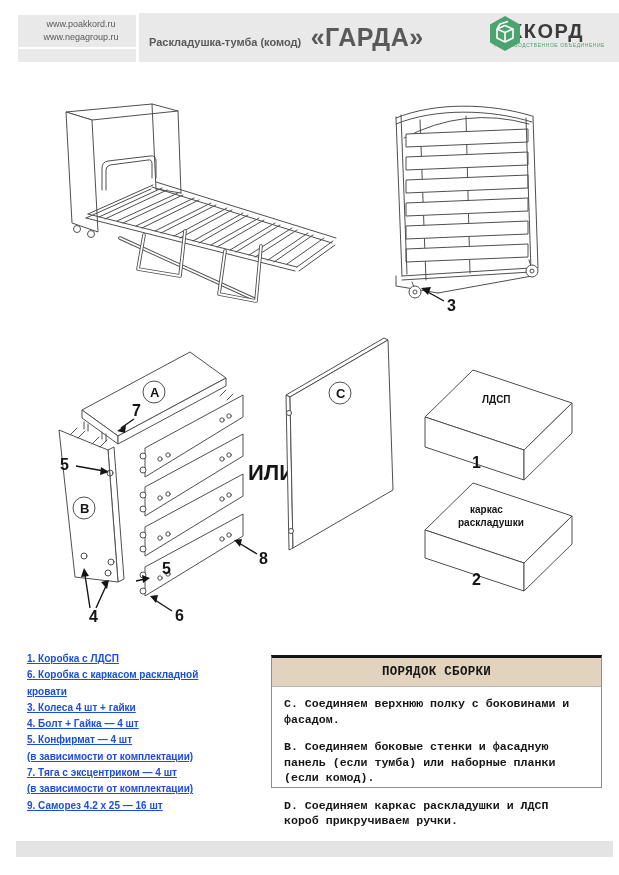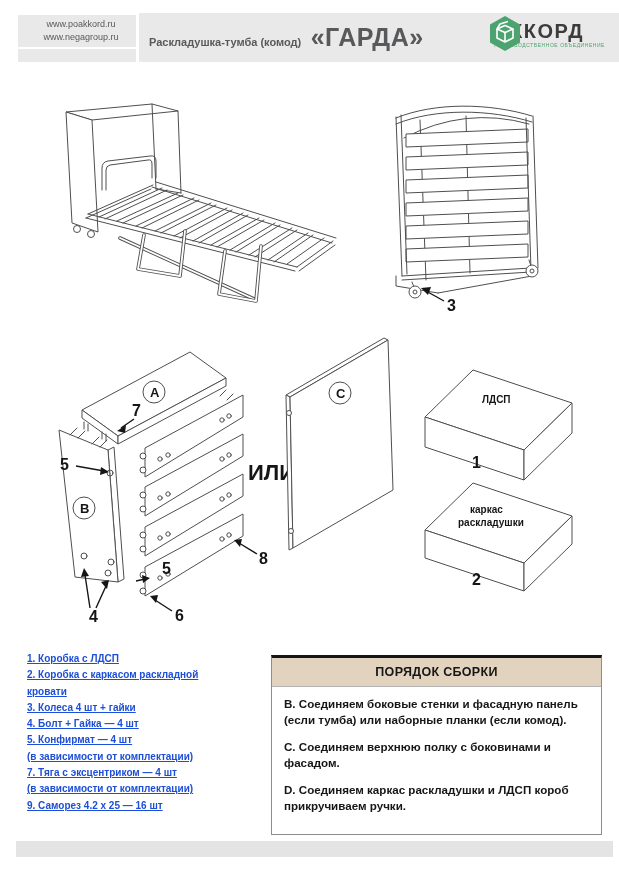--- a/index.html
+++ b/index.html
@@ -36,22 +36,22 @@
   .callout { font-family:"Liberation Sans",sans-serif; font-size:16px; font-weight:bold; fill:#151515; }
   .circ-letter { font-family:"Liberation Sans",sans-serif; font-size:13px; font-weight:bold; fill:#151515; }
   .or-text { font-family:"Liberation Sans",sans-serif; font-size:22px; font-weight:bold; fill:#151515; }
   .box-label { font-family:"Liberation Sans",sans-serif; font-size:10px; font-weight:bold; fill:#151515; }
   .arrow { stroke:#151515; stroke-width:1.4; fill:none; }
   .ah { fill:#151515; stroke:none; }
 
   
   .parts { position:absolute; left:27px; top:651px; width:246px; }
   .parts div { font-size:10px; font-weight:bold; color:#1d4ed8; line-height:16.3px; white-space:nowrap;text-decoration:underline; }
-  .assembly { position:absolute; left:271px; top:655px; width:331px; height:180px;
-    border:1px solid #8d8d8d; border-top:3px solid #151515; background:#fff; }
+  .assembly { position:absolute; left:271px; top:655px; width:331px; height:133px;
+    border:1px solid #8d8d8d; border-top:3px solid #151515; background:#fff;font-family:Liberation Mono, monospace; }
   .assembly-header { background:#e2d3be; height:29px; line-height:29px; text-align:center;
     font-size:12.5px; font-weight:bold; color:#161616; border-bottom:1px solid #b5b5b5; letter-spacing:0.3px; }
   .assembly-body { padding:9px 12px 0 12px; }
   .assembly-body p { font-size:11.6px; font-weight:bold; color:#161616; line-height:15.5px; margin-bottom:12px; }
   .footer-bar { position:absolute; left:16px; top:841px; width:597px; height:16px; background:#e4e4e4; }
 </style>
 </head>
 <body>
 
 <div class="page">
@@ -235,34 +235,34 @@
       <polygon class="lnw" points="5,175 104,208 104,236 5,203"></polygon>
       <polygon class="lnw" points="104,208 152,161 152,189 104,236"></polygon>
       <text class="box-label" x="50" y="158">каркас</text>
       <text class="box-label" x="38" y="171">раскладушки</text>
       <text class="callout" x="52" y="230">2</text>
     </g>
   </svg>
 
   <div class="parts">
     <div>1. Коробка с ЛДСП</div>
-    <div>2. Коробка с каркасом раскладной</div>
+    <div>6. Коробка с каркасом раскладной</div>
     <div>кровати</div>
     <div>3. Колеса 4 шт + гайки</div>
     <div>4. Болт + Гайка  — 4 шт</div>
     <div>5. Конфирмат   — 4 шт</div>
     <div>(в зависимости от комплектации)</div>
     <div>7. Тяга с эксцентриком — 4 шт</div>
     <div>(в зависимости от комплектации)</div>
     <div>9. Саморез 4.2 х 25  — 16 шт</div>
   </div>
 
   <div class="assembly">
     <div class="assembly-header">ПОРЯДОК СБОРКИ</div>
     <div class="assembly-body">
+      <p>C. Соединяем верхнюю полку с боковинами и фасадом.</p>
       <p>B. Соединяем боковые стенки и фасадную панель (если тумба) или наборные планки (если комод).</p>
-      <p>C. Соединяем верхнюю полку с боковинами и фасадом.</p>
       <p>D. Соединяем каркас раскладушки и ЛДСП короб прикручиваем ручки.</p>
     </div>
   </div>
 
   <div class="footer-bar"></div>
 </div>
 
 </body></html>

